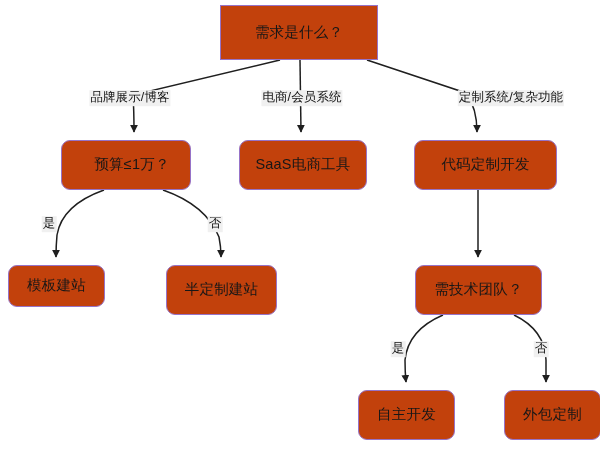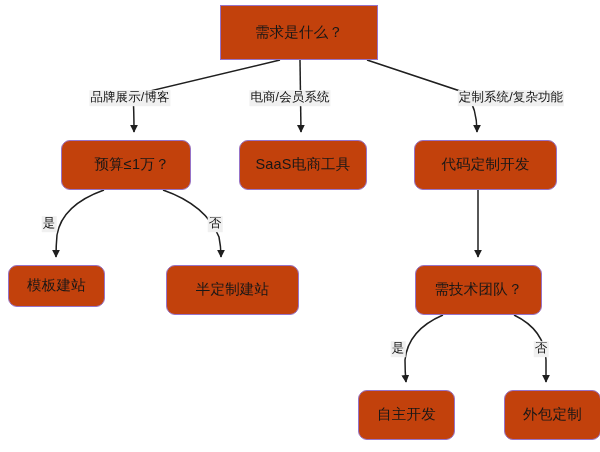--- a/index.html
+++ b/index.html
@@ -74,28 +74,28 @@
         <path d="M 514 315 Q 545 330 546 360 Q 546 372 546 382" fill="none" stroke="#1f1f1f" stroke-width="1.5" marker-end="url(#arrow)"></path>
       </g>
   </svg>
 
   <div id="node-layer">
       <div class="node sharp" style="left: 220px; top: 5px; width: 158px; height: 55px;">需求是什么？</div>
       <div class="node rounded" style="left: 61px; top: 140px; width: 130px; height: 50px; padding-left: 12px;">预算≤1万？</div>
       <div class="node rounded" style="left: 239px; top: 140px; width: 128px; height: 50px;">SaaS电商工具</div>
       <div class="node rounded" style="left: 414px; top: 140px; width: 143px; height: 50px;">代码定制开发</div>
       <div class="node rounded" style="left: 8px; top: 265px; width: 97px; height: 42px;">模板建站</div>
-      <div class="node rounded" style="left: 166px; top: 265px; width: 133px; height: 50px;">半定制建站</div>
+      <div class="node rounded" style="left: 166px; top: 265px; width: 111px; height: 50px;">半定制建站</div>
       <div class="node rounded" style="left: 415px; top: 265px; width: 127px; height: 50px;">需技术团队？</div>
       <div class="node rounded" style="left: 358px; top: 390px; width: 97px; height: 50px; text-align: center;">自主开发</div>
       <div class="node rounded" style="left: 504px; top: 390px; width: 97px; height: 50px;">外包定制</div>
     </div>
   <div id="label-layer">
       <span class="edge-label" style="left: 130px; top: 98px; text-align: center;">品牌展示/博客</span>
-      <span class="edge-label" style="left: 290px; top: 98px; text-align: right;">电商/会员系统</span>
+      <span class="edge-label" style="left: 302px; top: 98px; text-align: right;">电商/会员系统</span>
       <span class="edge-label" style="left: 473px; top: 98px; margin-left: 38px;">定制系统/复杂功能</span>
       <span class="edge-label" style="left: 49px; top: 224px;">是</span>
       <span class="edge-label" style="left: 215px; top: 224px;">否</span>
       <span class="edge-label" style="left: 398px; top: 349px;">是</span>
       <span class="edge-label" style="left: 541px; top: 349px;">否</span>
     </div>
 
 </div>
 
 </body></html>

